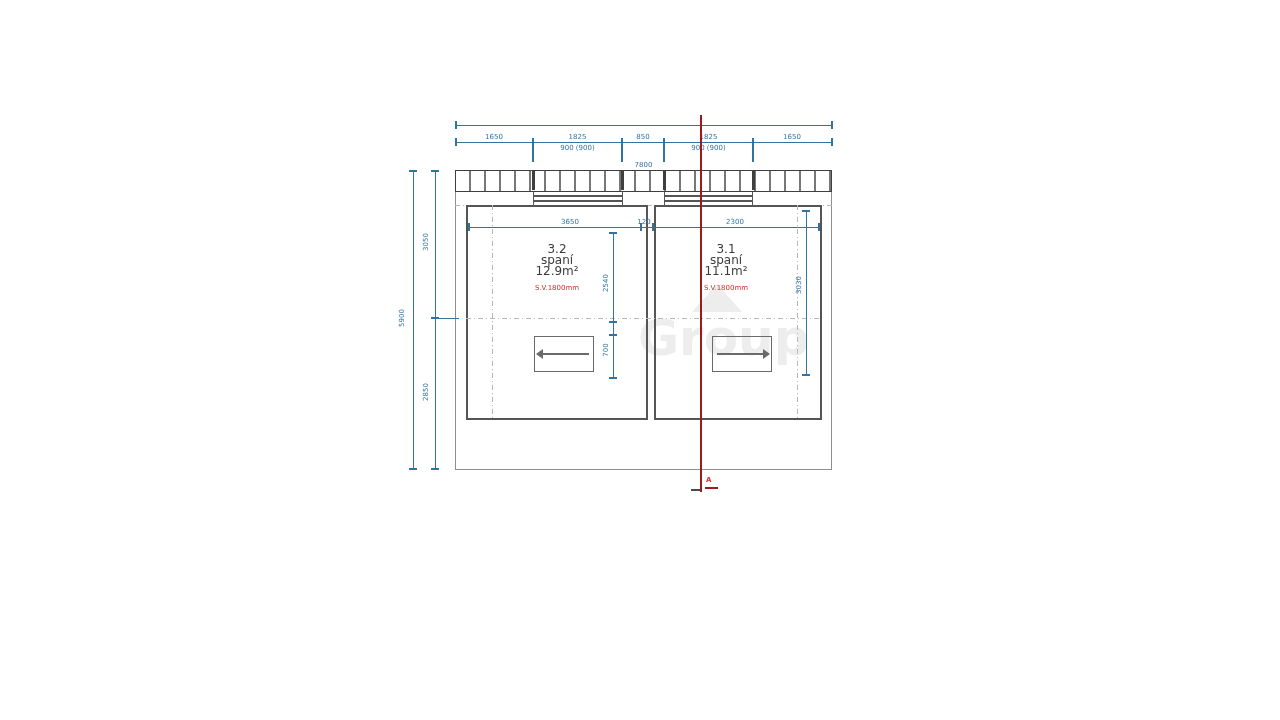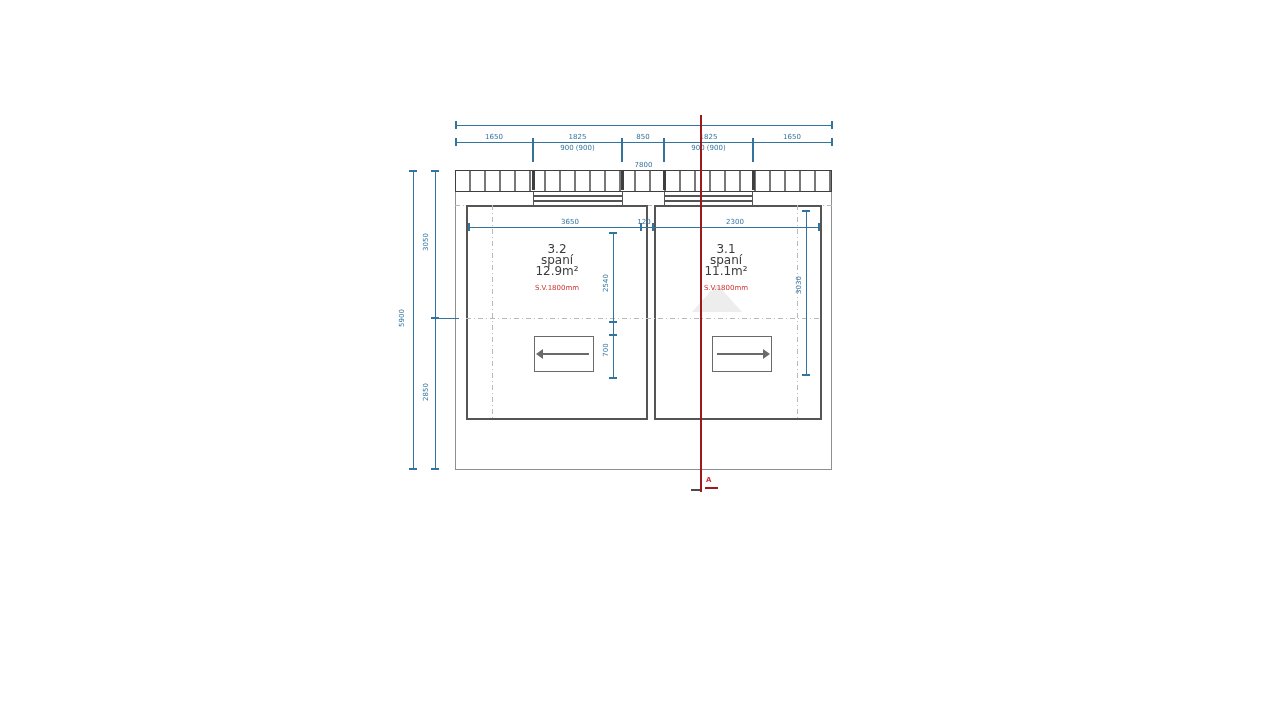--- a/index.html
+++ b/index.html
@@ -117,20 +117,21 @@
   .roomlabels.right{left:654px;width:144px;}
   .rl-line{font-size:12px;line-height:11px;}
   .rl-sv{font-size:7px;line-height:9px;margin-top:7px;color:var(--red-text,#d03030);}
 </style>
 </head>
 <body>
 
 <div class="canvas">
 
   <div class="wm-roof"></div>
+  <div class="wm wm-group">Group</div>
 
   <div class="outer-outline"></div>
   <div class="wall-band"></div>
   <div class="bandmark bm1"></div>
   <div class="bandmark bm2"></div>
   <div class="bandmark bm3"></div>
   <div class="bandmark bm4"></div>
 
   <div class="bay bay-left">
     <div class="bayline bl1"></div>

